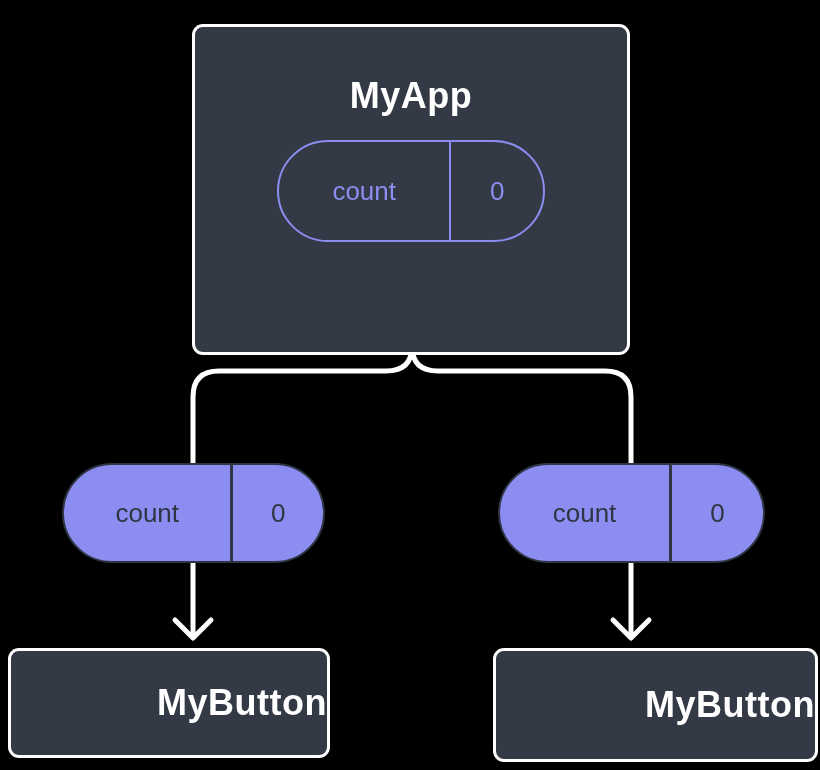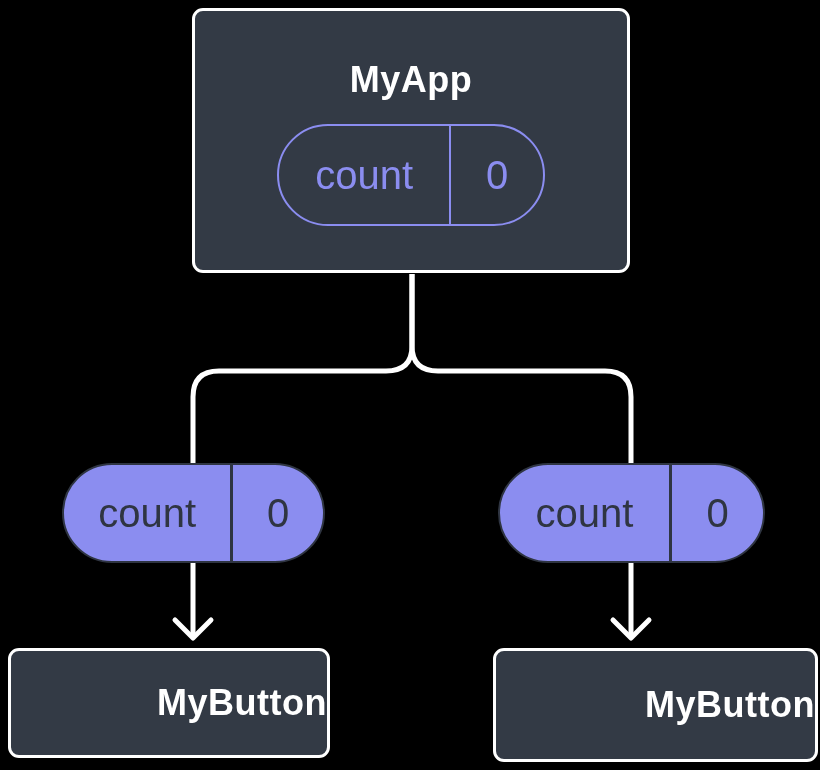--- a/index.html
+++ b/index.html
@@ -24,23 +24,23 @@
   }
   .node {
     position: absolute;
     box-sizing: border-box;
     background: #333a45;
     border: 3px solid #ffffff;
     border-radius: 11px;
   }
   .node-root {
     left: 192px;
-    top: 8px;
+    top: 24px;
     width: 438px;
-    height: 265px;
+    height: 331px;
     display: flex;
     flex-direction: column;
     align-items: center;
   }
   .node-title {
     color: #ffffff;
     font-size: 36px;
     font-weight: 700;
     letter-spacing: 0.5px;
     line-height: 42px;
@@ -73,21 +73,21 @@
     border: 2px solid #2f3542;
     color: #2f3542;
   }
   .pill-solid .pill-key {
     border-right: 3px solid #2f3542;
   }
   .pill-key, .pill-value {
     display: flex;
     align-items: center;
     justify-content: center;
-    font-size: 40px;
+    font-size: 26px;
     font-weight: 400;
   }
   .pill-key { flex: 1.86; }
   .pill-value { flex: 1; }
   .pill-left {
     left: 62px;
     top: 463px;
     width: 263px;
     height: 100px;
   }

